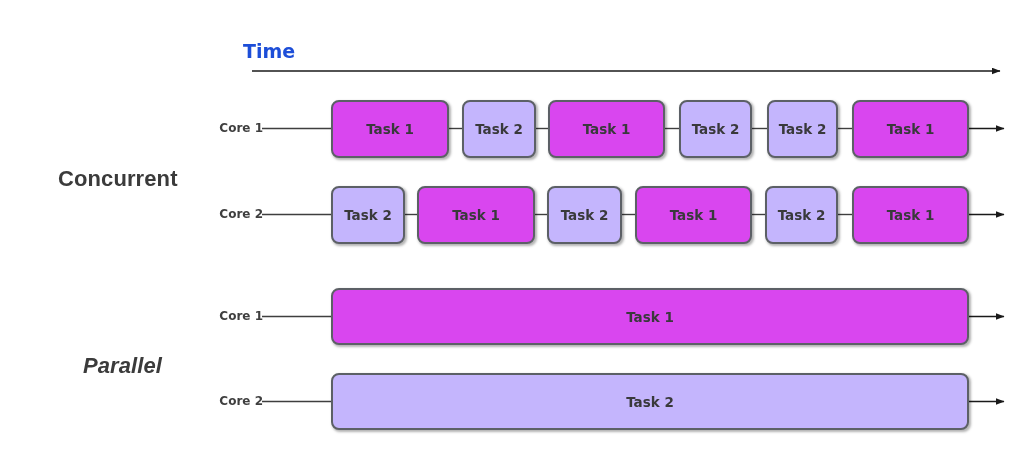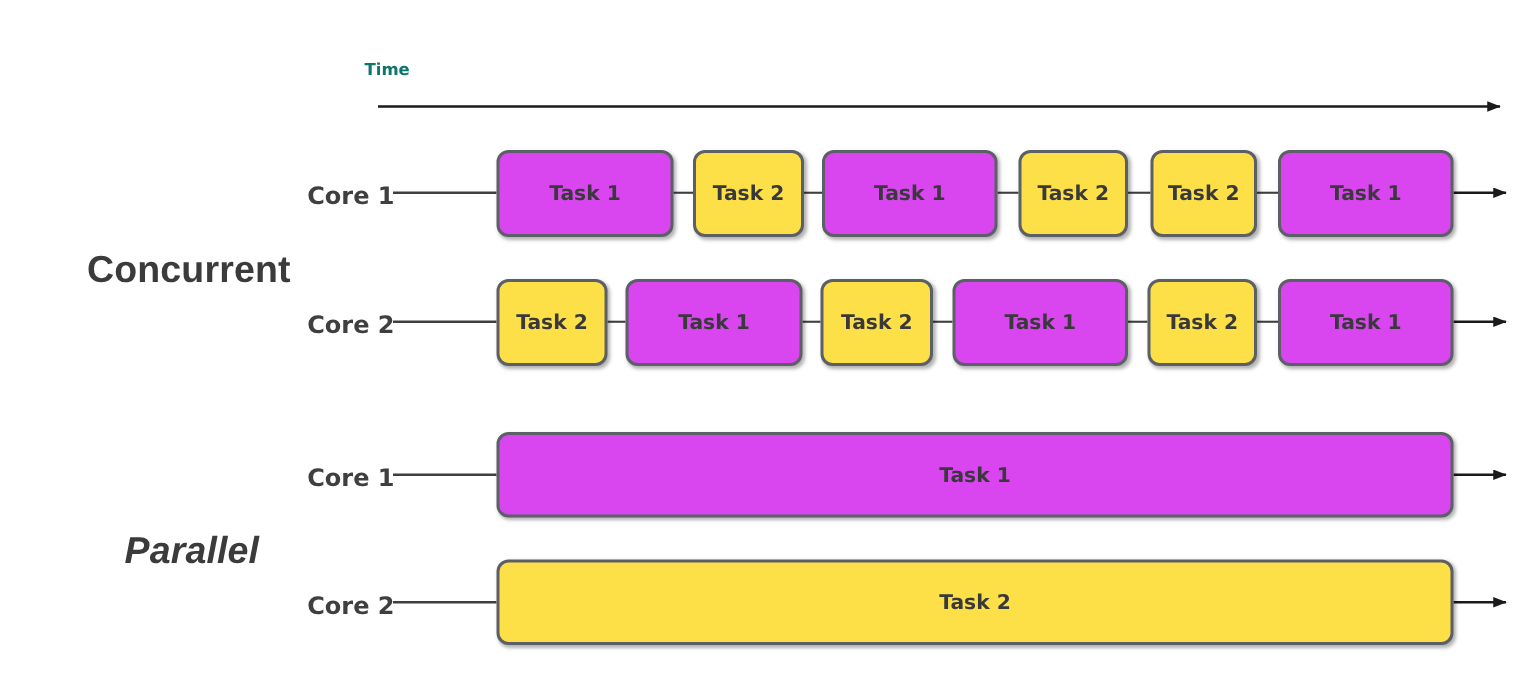--- a/index.html
+++ b/index.html
@@ -20,46 +20,46 @@
     left: 0; top: 0;
     width: 1024px;
     height: 462px;
   }
 
   
   .section-label {
     position: absolute;
     font-family: "Liberation Sans", sans-serif;
     font-weight: bold;
-    font-size: 25px;
+    font-size: 22px;
     color: #3b3b3b;
     letter-spacing: 0.1px;
     white-space: nowrap;
   }
   #label-concurrent { left: 58px;  top: 166px; }
   #label-parallel   { left: 83px;  top: 353px; font-style: italic; }
 
   
   #time-label {
     position: absolute;
     left: 243px;
     top: 40px;
     font-family: "DejaVu Sans", sans-serif;
     font-weight: bold;
-    font-size: 11px;
-    color: #0f766e;
+    font-size: 19px;
+    color: #1d4ed8;
     white-space: nowrap;
   }
 
   
   .core-label {
     position: absolute;
     font-family: "DejaVu Sans", sans-serif;
     font-weight: bold;
-    font-size: 16px;
+    font-size: 12px;
     color: #3f3f3f;
     white-space: nowrap;
     text-align: right;
     width: 60px;
   }
   #core-label-c1 { left: 203px; top: 121px; }
   #core-label-c2 { left: 203px; top: 207px; }
   #core-label-p1 { left: 203px; top: 309px; }
   #core-label-p2 { left: 203px; top: 394px; }
 
@@ -73,21 +73,21 @@
     align-items: center;
     justify-content: center;
     font-family: "DejaVu Sans", sans-serif;
     font-weight: bold;
     font-size: 13.5px;
     color: #39393b;
     white-space: nowrap;
     box-shadow: 1.5px 1.5px 2.5px rgba(0,0,0,0.30);
   }
   .task-1 { background: #d946ef; }
-  .task-2 { background: #fde047; }
+  .task-2 { background: #c4b5fd; }
 
   .bar-box {
     position: absolute;
     box-sizing: border-box;
     border: 2px solid #5c6066;
     border-radius: 8px;
     display: flex;
     align-items: center;
     justify-content: center;
     font-family: "DejaVu Sans", sans-serif;

